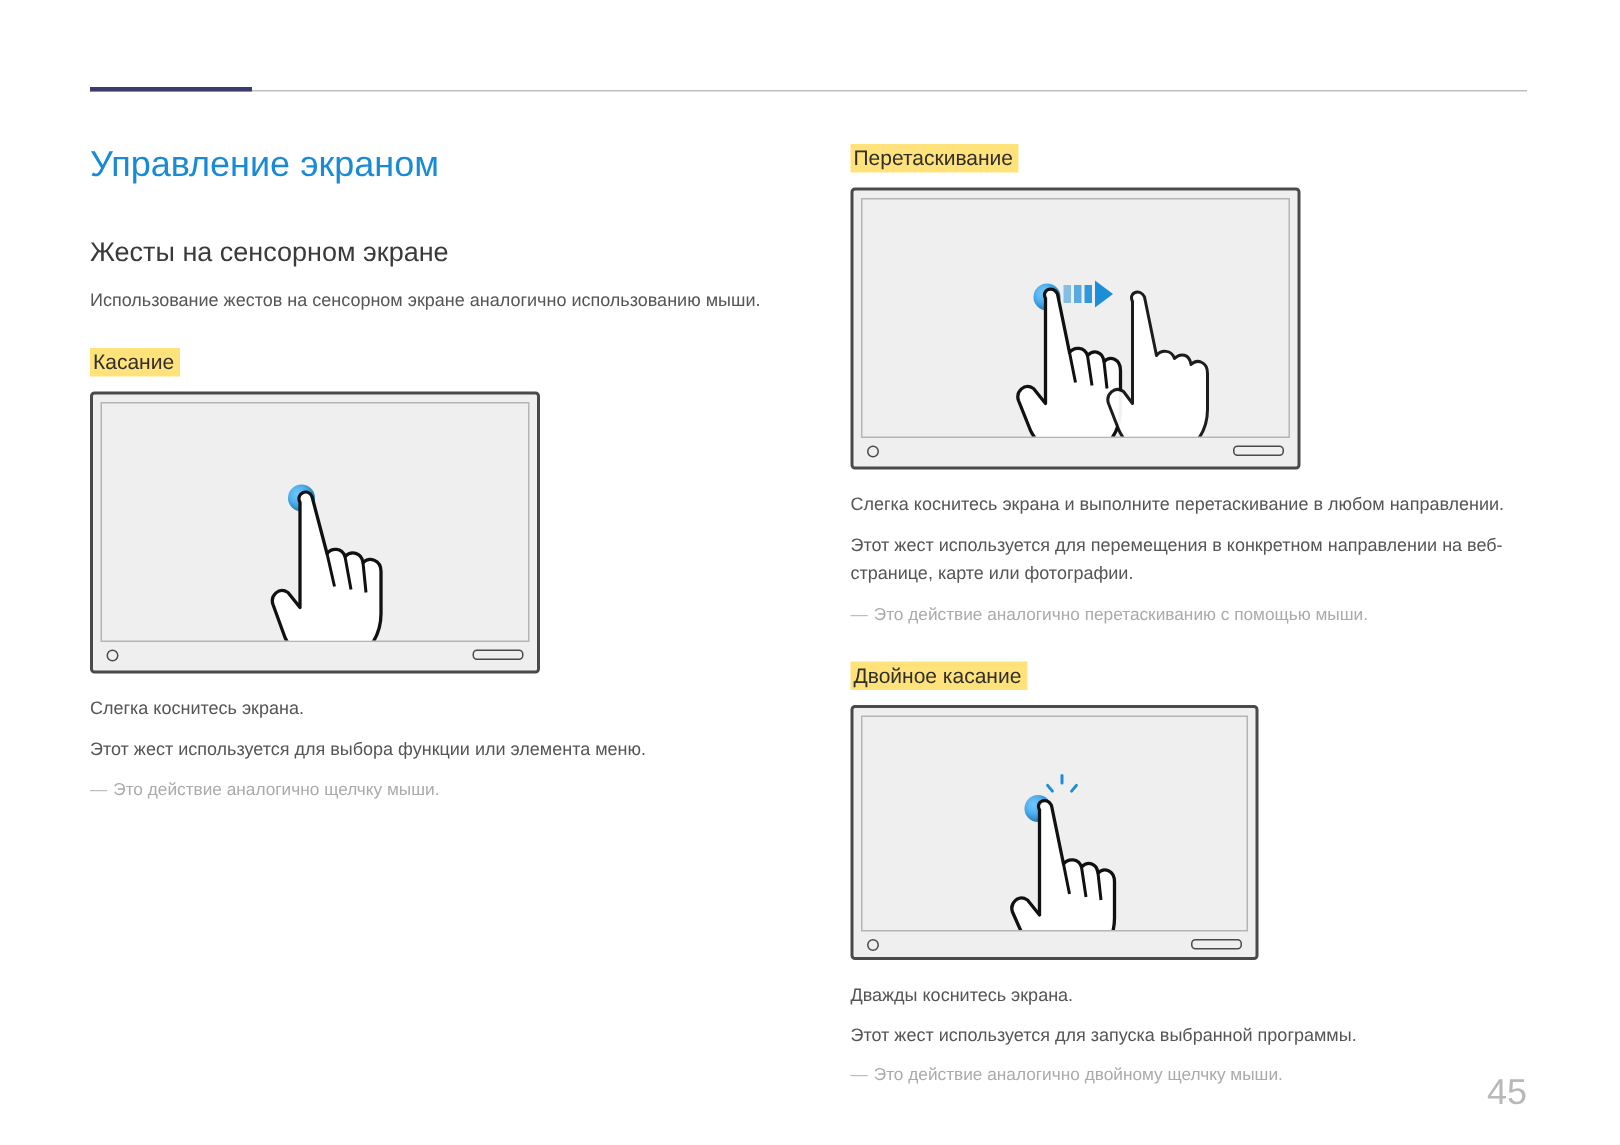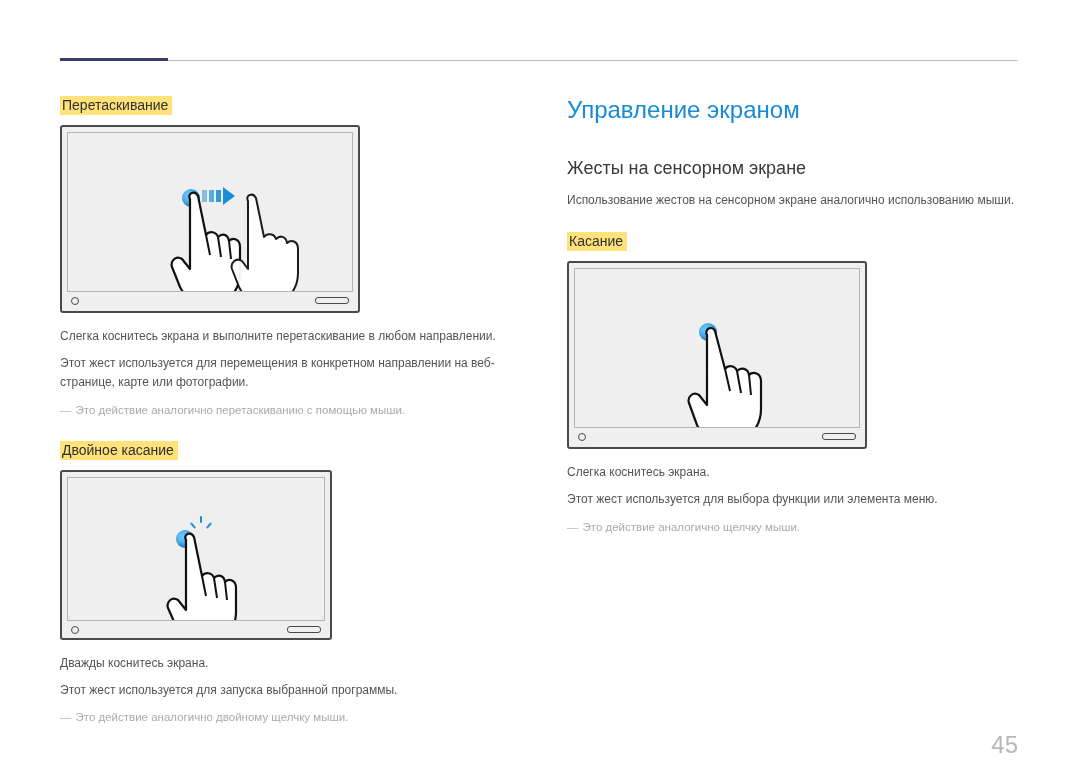--- a/index.html
+++ b/index.html
@@ -16,39 +16,62 @@
   .note-dash::before { content: "―"; color: #bbb; margin-right: 6px; letter-spacing: -2px; }
   .section-label { display: inline-block; font-size: 14px; color: #2f2f2f; background: #ffe27a; padding: 1px 4px 2px 2px; margin: 14px 0 10px 0; }
   .screen { width: 300px; border: 2px solid #4a4a4a; border-radius: 3px; background: #efefef; padding: 5px; margin-bottom: 14px; position: relative; }
   .screen.small { width: 272px; }
   .screen-inner { width: 100%; height: 160px; border: 1.5px solid #b5b5b5; background: #efefef; position: relative; overflow: hidden; }
   .screen.small .screen-inner { height: 144px; }
   .screen-foot { height: 14px; position: relative; }
   .screen.small .screen-foot { height: 12px; }
   .screen-foot::before { content: ""; position: absolute; left: 4px; top: 5px; width: 6px; height: 6px; border: 1.5px solid #4a4a4a; border-radius: 50%; }
   .screen-foot::after { content: ""; position: absolute; right: 4px; top: 5px; width: 32px; height: 5px; border: 1.5px solid #4a4a4a; border-radius: 3px; }
-  .page-number { position: absolute; right: 62px; bottom: 4px; font-size: 24px; color: #b8b8b8; font-weight: 300; }
+  .page-number { position: absolute; right: 62px; bottom: 20px; font-size: 24px; color: #b8b8b8; font-weight: 300; }
 
   .hand { position: absolute; }
   .tap-dot { width: 18px; height: 18px; border-radius: 50%; background: radial-gradient(circle at 35% 35%, #6fc7ff, #1a8fd8); box-shadow: inset -2px -2px 4px rgba(0,0,0,.25); position: absolute; }
   .dbl-spark { position: absolute; width: 22px; height: 22px; }
   .dbl-spark .s { position: absolute; width: 2px; height: 7px; background: #1a8fd8; border-radius: 1px; }
   .arrow { position: absolute; display: flex; align-items: center; }
   .arrow .seg { width: 5px; height: 12px; background: #1a8fd8; margin-right: 2px; opacity: .9; }
   .arrow .seg:nth-child(1){opacity:.5} .arrow .seg:nth-child(2){opacity:.7}
   .arrow .tri { width: 0; height: 0; border-top: 9px solid transparent; border-bottom: 9px solid transparent; border-left: 12px solid #1a8fd8; }
 </style>
 </head>
 <body>
 
 <div class="page">
   <div class="header-rule"></div>
   <div class="header-accent"></div>
 
   <div class="columns">
+
+    <div class="col">
+      <h1 class="title">Управление экраном</h1>
+      <h2 class="subtitle">Жесты на сенсорном экране</h2>
+      <p class="body">Использование жестов на сенсорном экране аналогично использованию мыши.</p>
+
+      <div class="section-label">Касание</div>
+
+      <div class="screen">
+        <div class="screen-inner">
+          <div class="tap-dot" style="left:124px; top:54px;"></div>
+          <svg class="hand" style="left:110px; top:56px;" width="110" height="130" viewBox="0 0 110 130">
+            <path d="M22 10 C19 4 27 0 30 6 L40 44 C43 40 50 40 52 46 C56 42 63 43 64 50 C68 46 76 48 76 56 L76 84 C76 100 66 114 50 118 L40 120 C30 120 18 112 12 100 L4 78 C2 72 8 66 14 70 L22 80 L22 10 Z" fill="#fff" stroke="#111" stroke-width="2.2" stroke-linejoin="round"></path>
+            <path d="M40 44 L45 66 M52 46 L56 68 M64 50 L66 70" stroke="#111" stroke-width="2" fill="none"></path>
+          </svg>
+        </div>
+        <div class="screen-foot"></div>
+      </div>
+
+      <p class="body">Слегка коснитесь экрана.</p>
+      <p class="body">Этот жест используется для выбора функции или элемента меню.</p>
+      <p class="note note-dash">Это действие аналогично щелчку мыши.</p>
+    </div>
 
     <div class="col">
       <div class="section-label" style="margin-top:0;">Перетаскивание</div>
 
       <div class="screen">
         <div class="screen-inner">
           <div class="tap-dot" style="left:114px; top:56px;"></div>
           <div class="arrow" style="left:134px; top:54px;">
             <div class="seg"></div>
               <div class="seg"></div>
@@ -85,39 +108,16 @@
             <path d="M40 44 L44 64 M52 46 L55 66 M63 50 L65 68" stroke="#111" stroke-width="2" fill="none"></path>
           </svg>
         </div>
         <div class="screen-foot"></div>
       </div>
 
       <p class="body">Дважды коснитесь экрана.</p>
       <p class="body">Этот жест используется для запуска выбранной программы.</p>
       <p class="note note-dash">Это действие аналогично двойному щелчку мыши.</p>
     </div>
-
-    <div class="col">
-      <h1 class="title">Управление экраном</h1>
-      <h2 class="subtitle">Жесты на сенсорном экране</h2>
-      <p class="body">Использование жестов на сенсорном экране аналогично использованию мыши.</p>
-
-      <div class="section-label">Касание</div>
-
-      <div class="screen">
-        <div class="screen-inner">
-          <div class="tap-dot" style="left:124px; top:54px;"></div>
-          <svg class="hand" style="left:110px; top:56px;" width="110" height="130" viewBox="0 0 110 130">
-            <path d="M22 10 C19 4 27 0 30 6 L40 44 C43 40 50 40 52 46 C56 42 63 43 64 50 C68 46 76 48 76 56 L76 84 C76 100 66 114 50 118 L40 120 C30 120 18 112 12 100 L4 78 C2 72 8 66 14 70 L22 80 L22 10 Z" fill="#fff" stroke="#111" stroke-width="2.2" stroke-linejoin="round"></path>
-            <path d="M40 44 L45 66 M52 46 L56 68 M64 50 L66 70" stroke="#111" stroke-width="2" fill="none"></path>
-          </svg>
-        </div>
-        <div class="screen-foot"></div>
-      </div>
-
-      <p class="body">Слегка коснитесь экрана.</p>
-      <p class="body">Этот жест используется для выбора функции или элемента меню.</p>
-      <p class="note note-dash">Это действие аналогично щелчку мыши.</p>
-    </div>
   </div>
 
   <div class="page-number">45</div>
 </div>
 
 </body></html>

